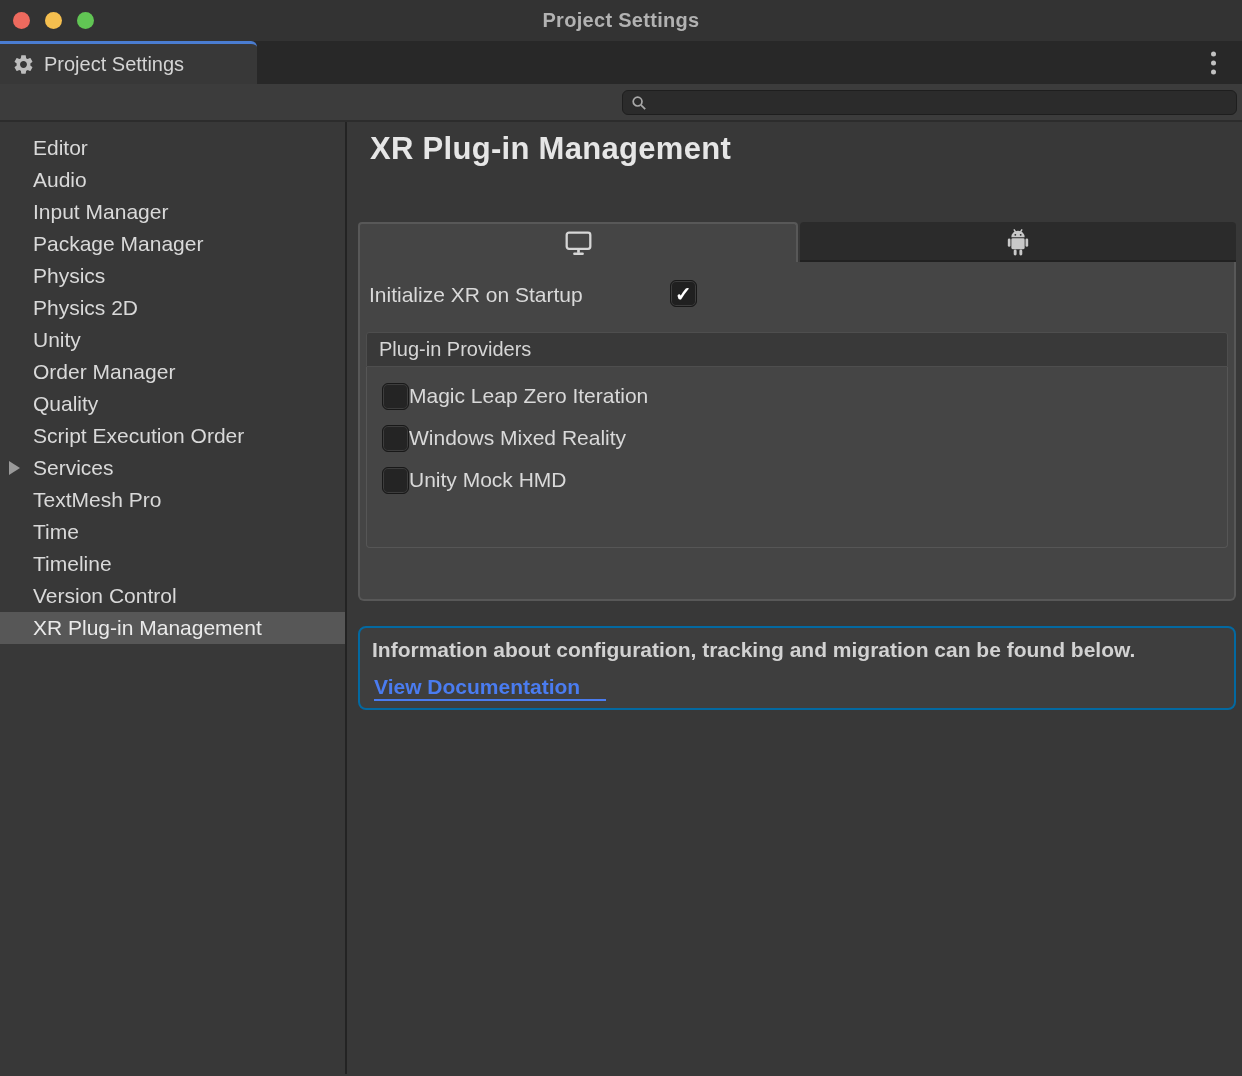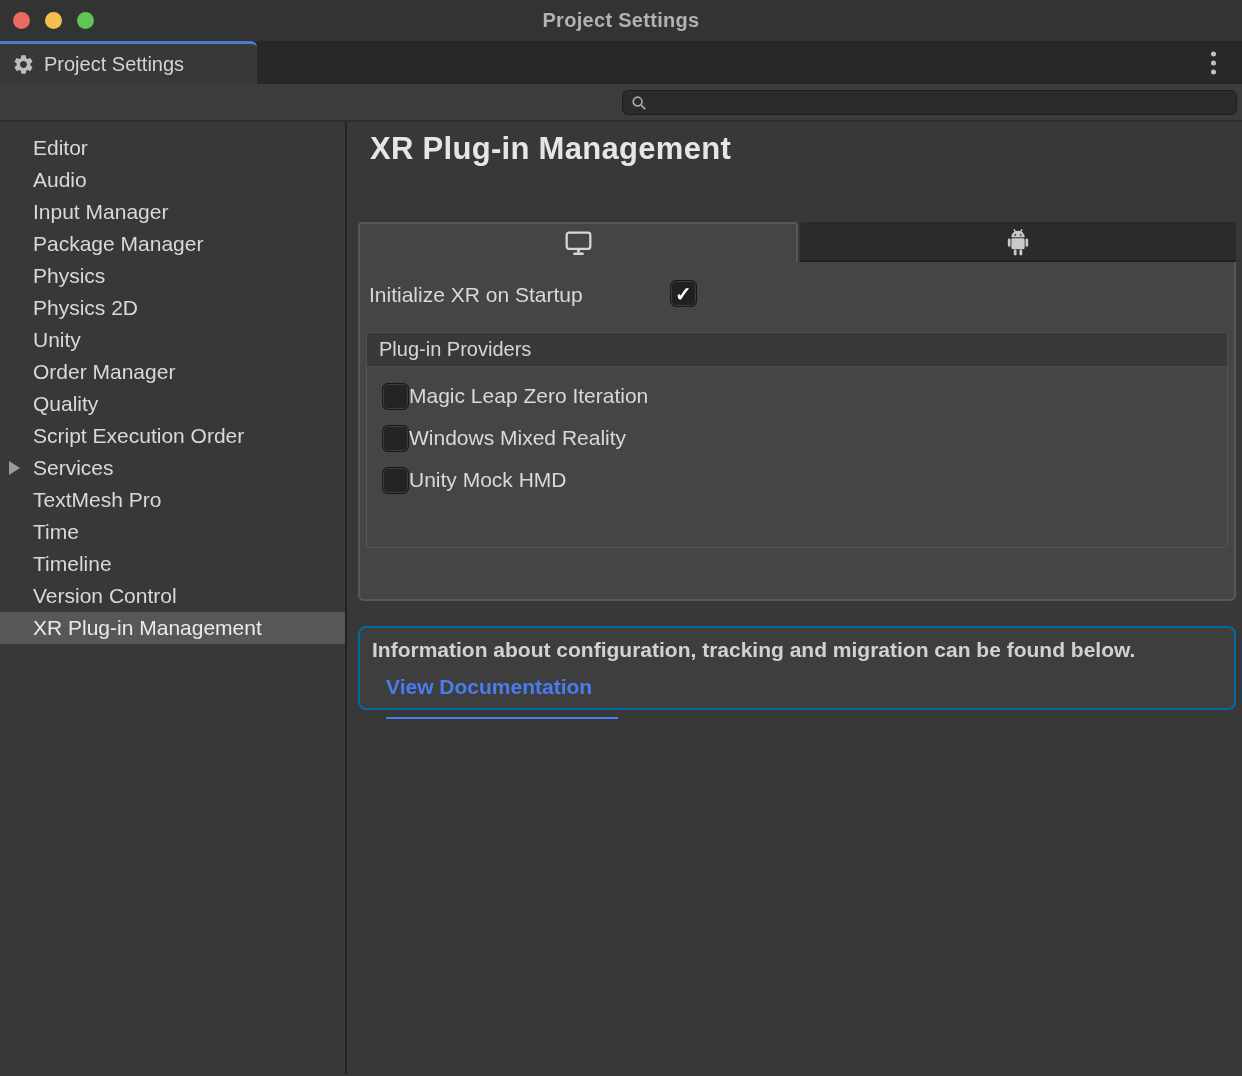--- a/index.html
+++ b/index.html
@@ -132,23 +132,23 @@
 
   
   .infobox {
     position: absolute; left: 11px; right: 6px; top: 504px; height: 84px;
     background: #3e3e3e; border: 2px solid #0369a1; border-radius: 8px;
     padding: 10px 12px;
     font-weight: bold;
   }
   .info-text { font-size: 21px; color: #d2d2d2; }
   .doc-link {
-    display: inline-block; margin-top: 13px; margin-left: 14px;
+    display: inline-block; margin-top: 13px; margin-left: 2px;
     font-size: 21px; color: #4a7cf0; text-decoration: none;
-    border-bottom: 2px solid #4a7cf0; padding-right: 26px; padding-bottom: 18px;
+    border-bottom: 2px solid #4a7cf0; padding-right: 26px; padding-bottom: 0;
     cursor: pointer;
   }
 
   .icon { display: inline-flex; align-items: center; justify-content: center; }
 </style>
 </head>
 <body>
 
 <div class="titlebar">
   <div class="traffic">

